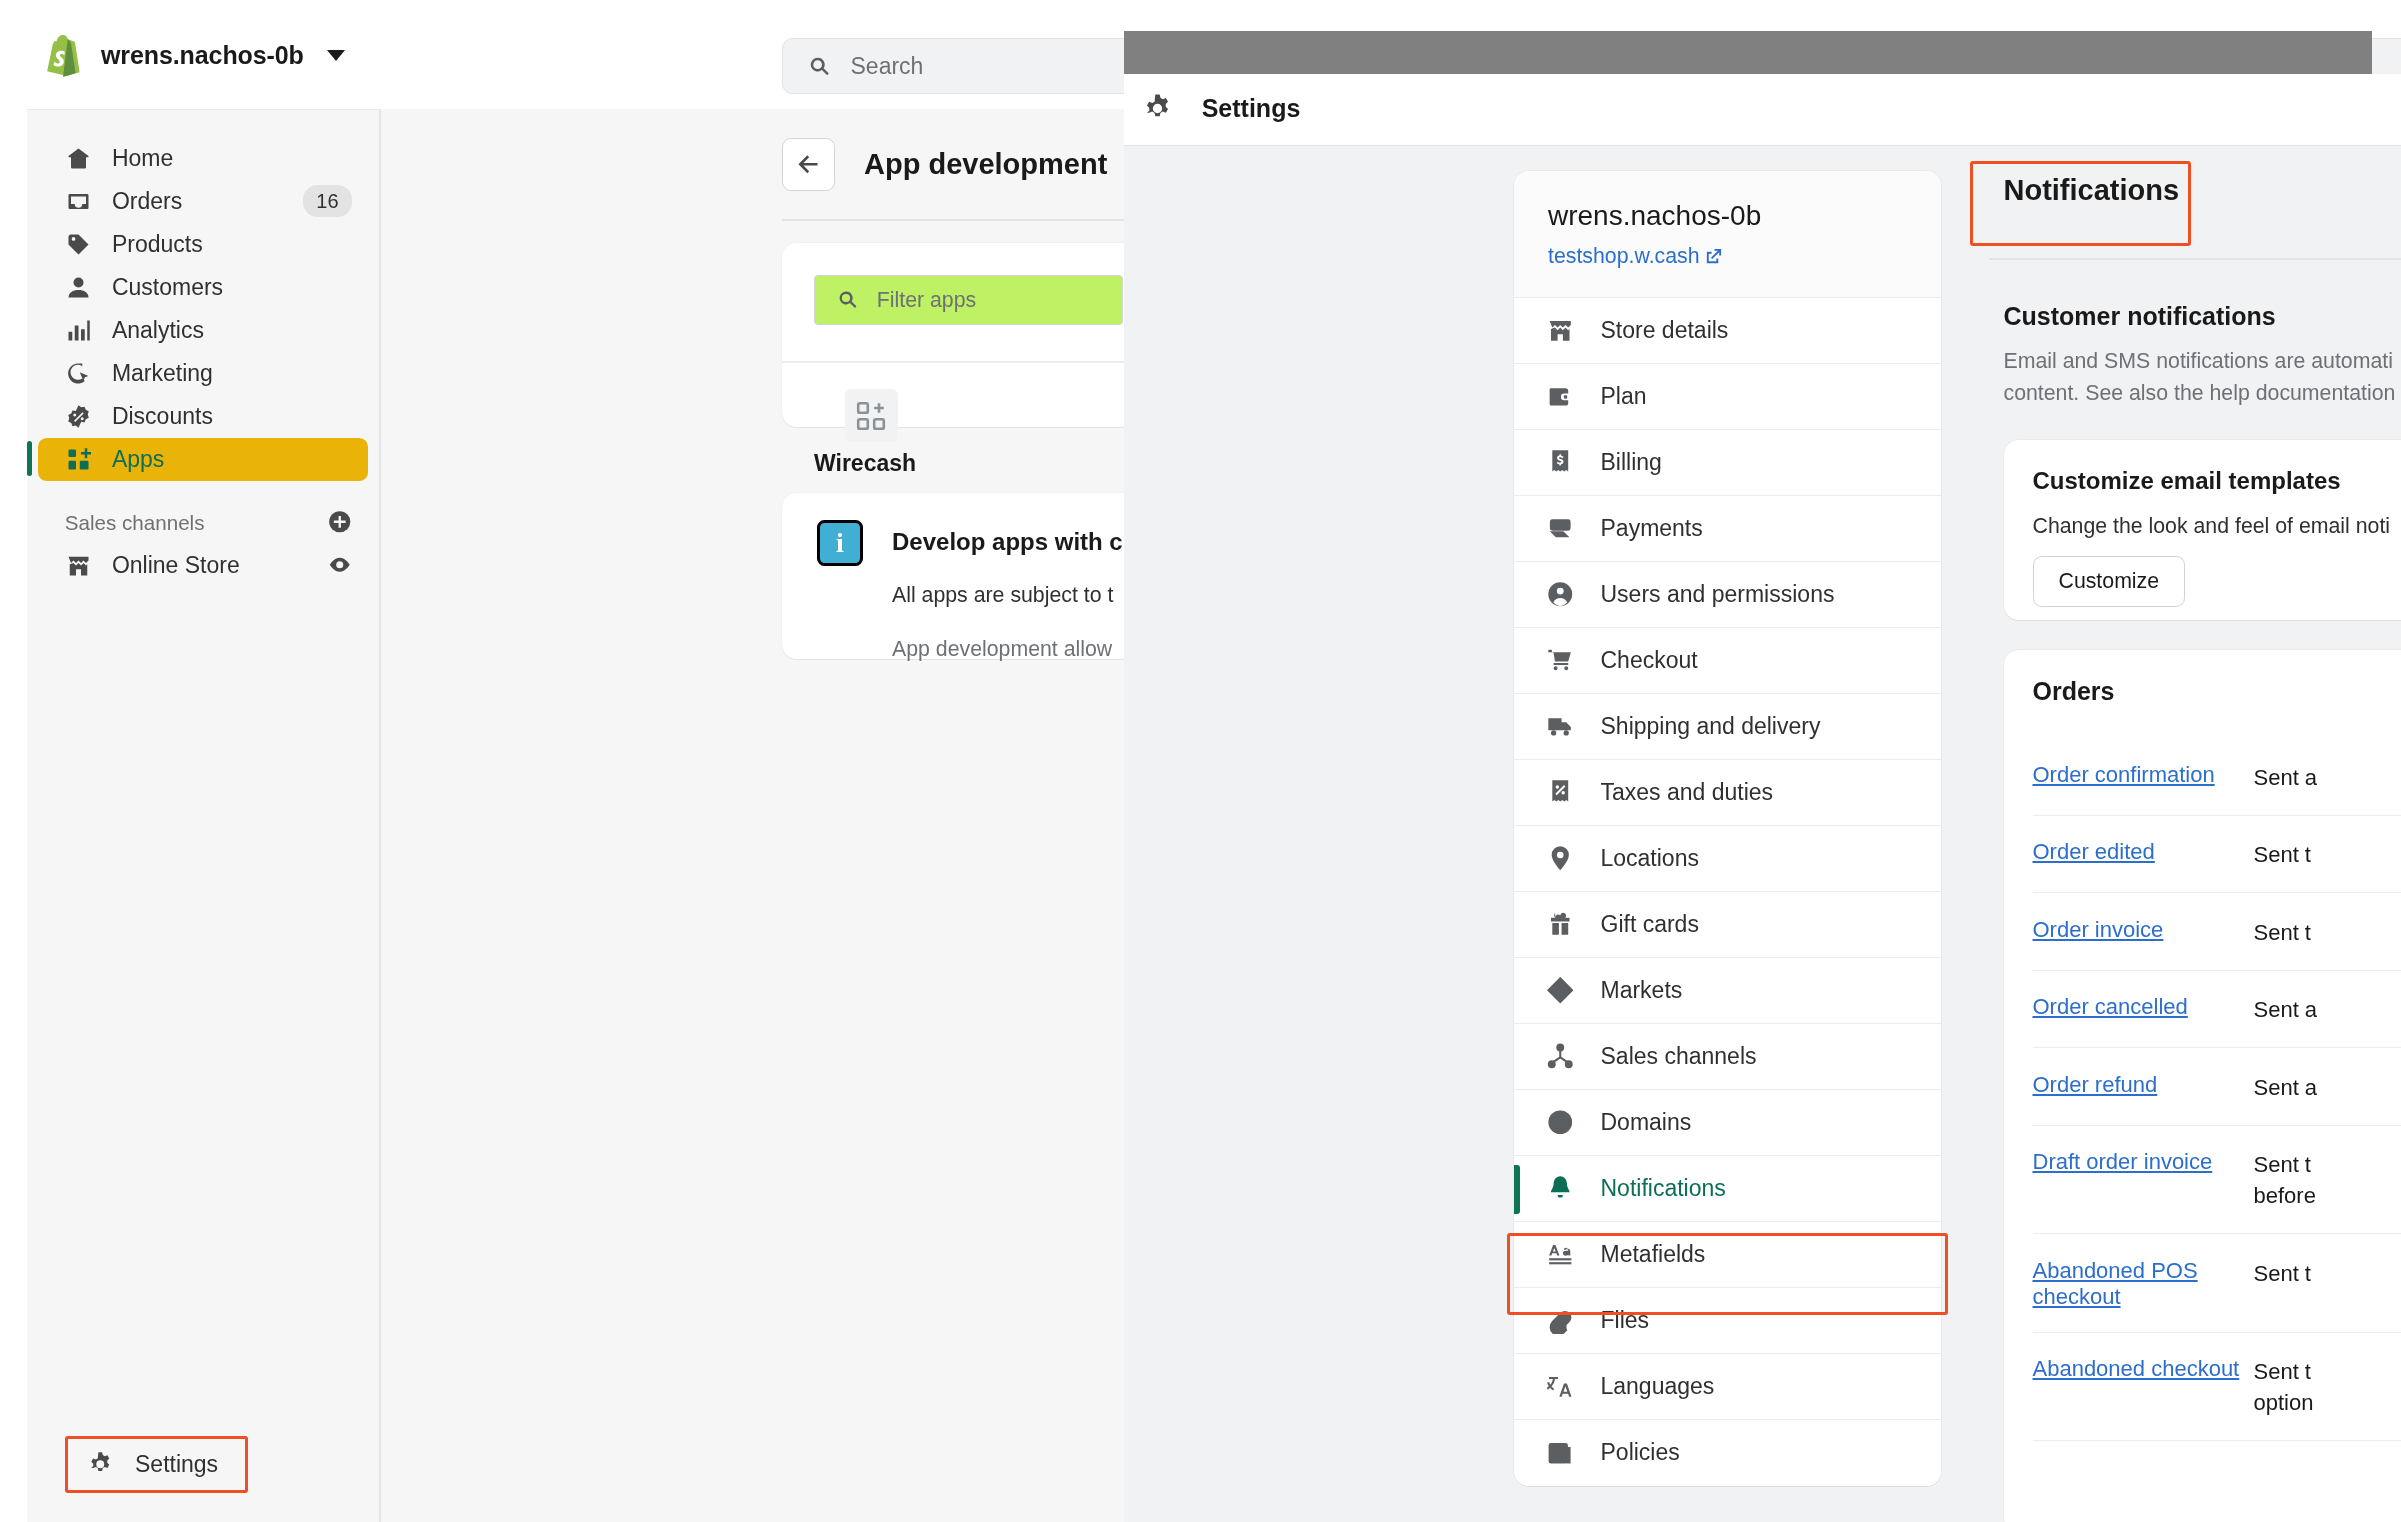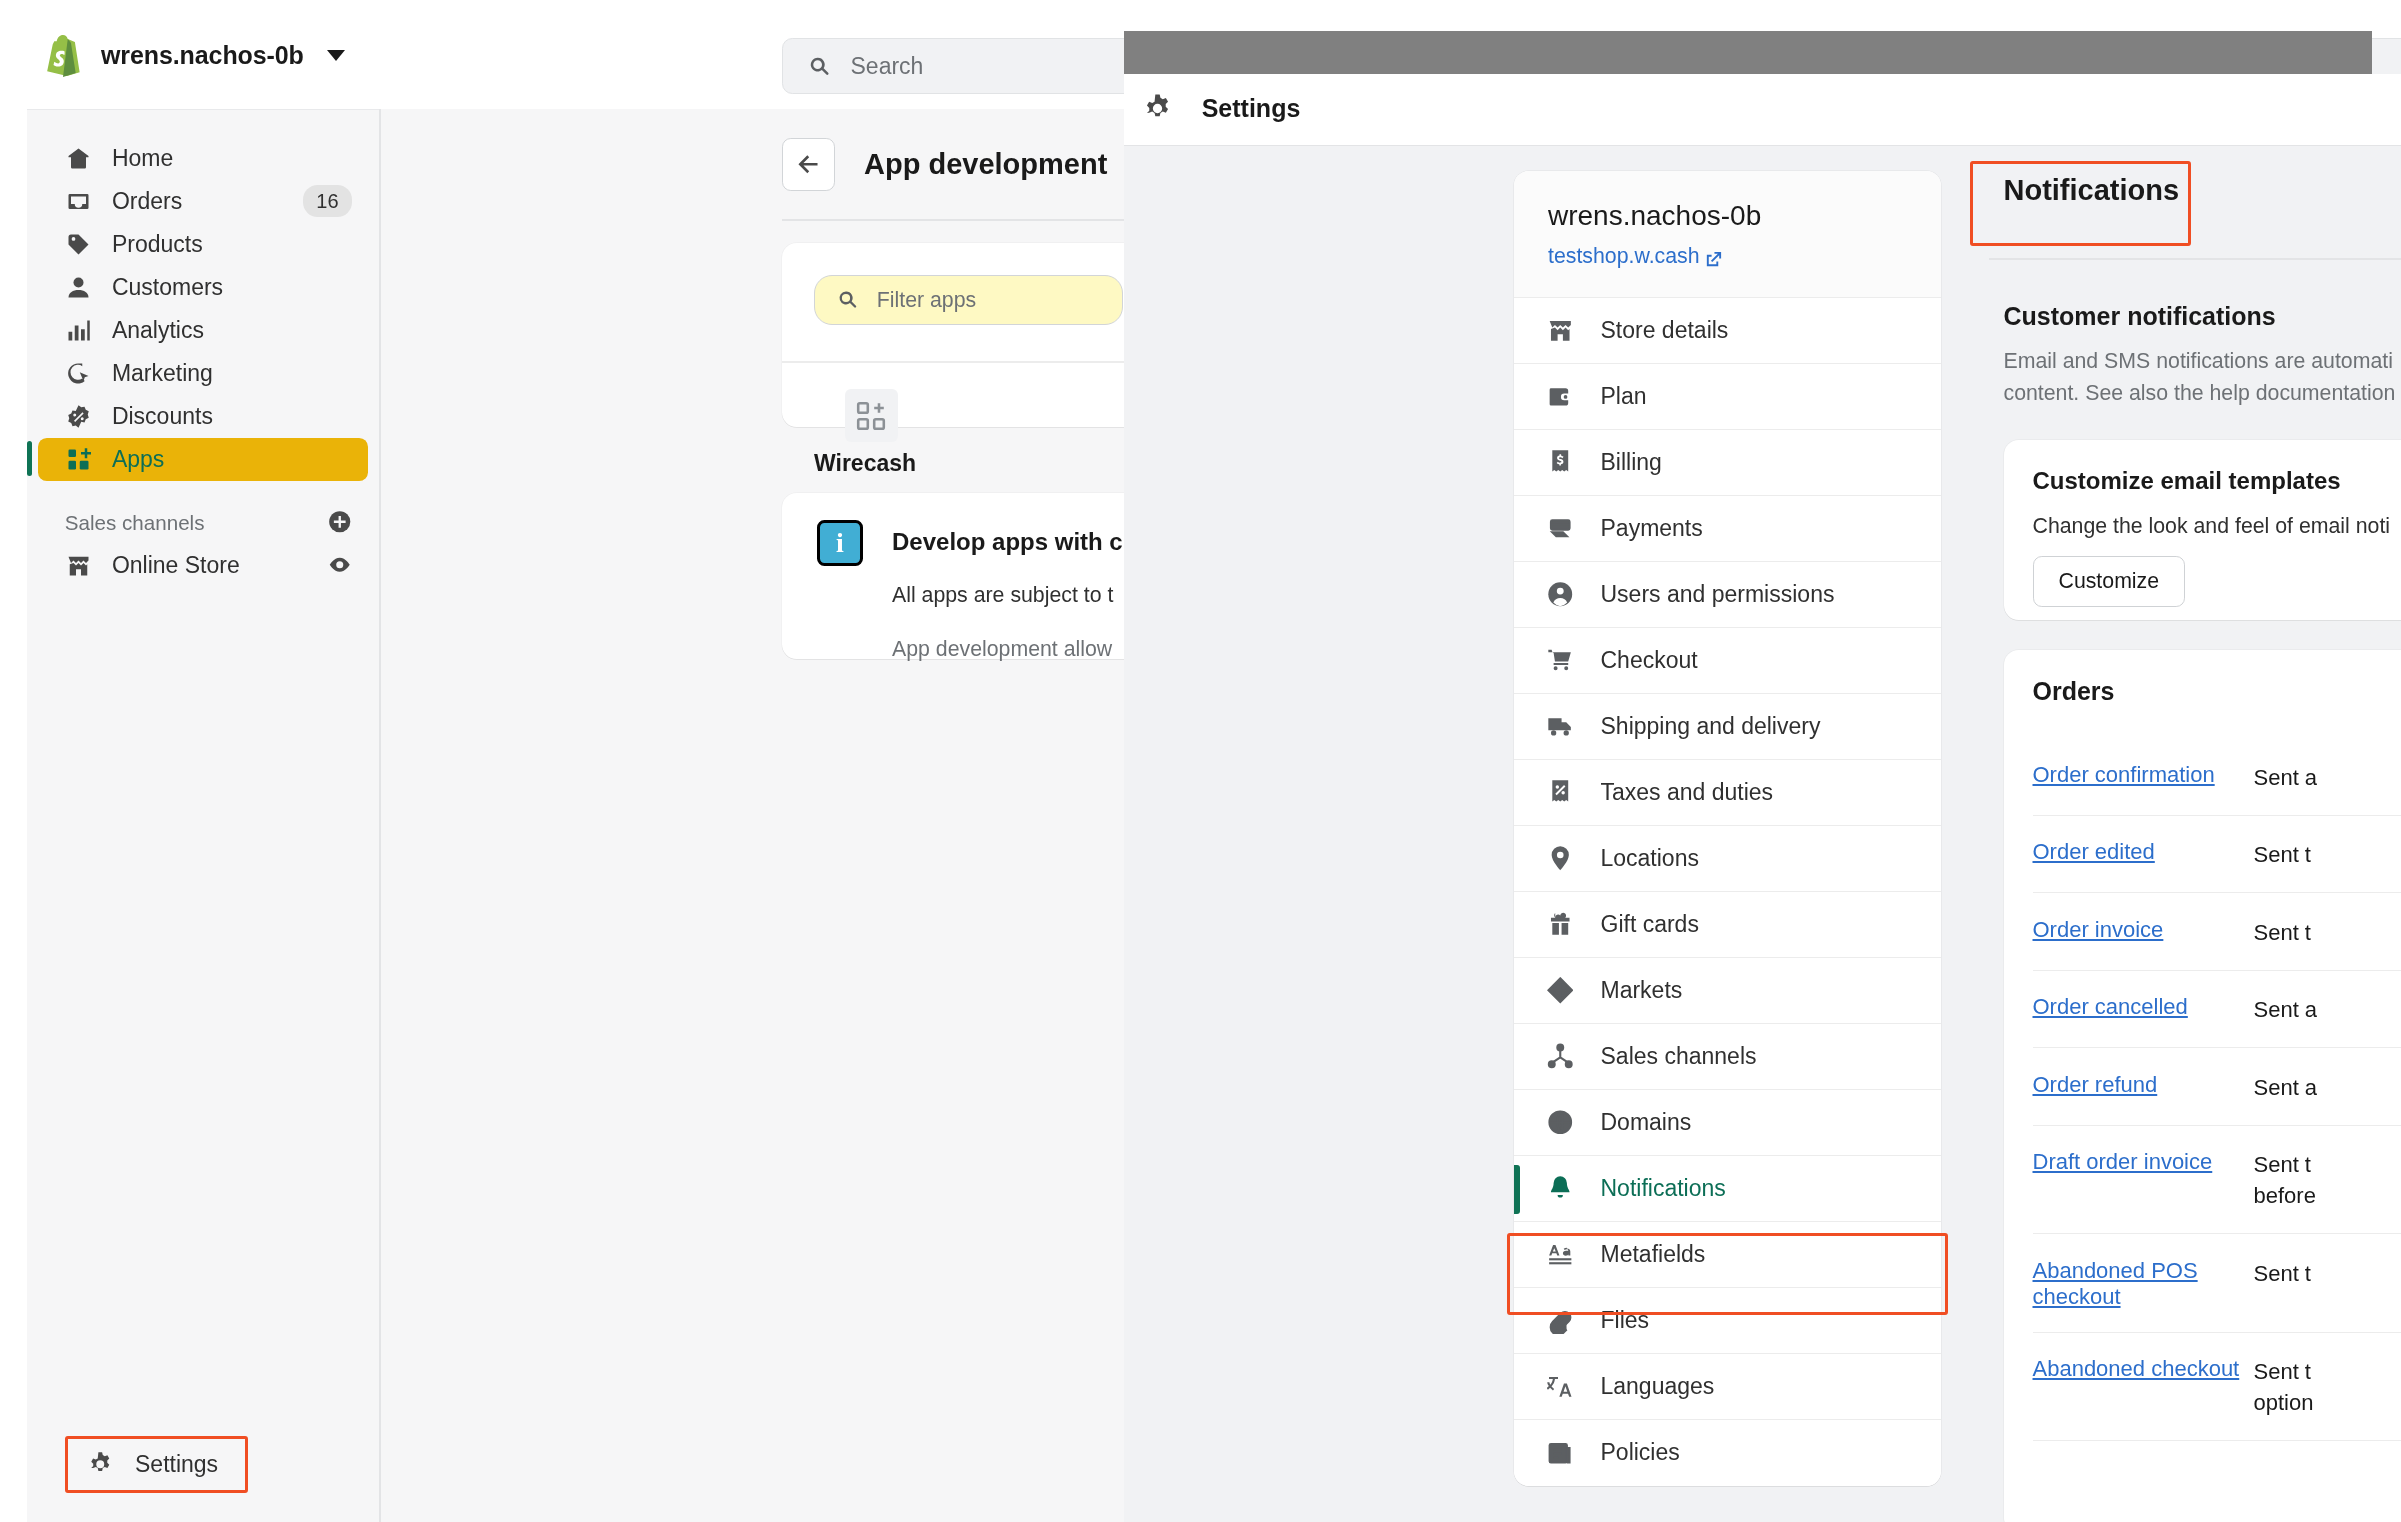--- a/index.html
+++ b/index.html
@@ -97,21 +97,21 @@
   .page-title { font-size: 29px; font-weight: bold; color: #1a1a1a; white-space: nowrap; }
   .page-rule { position: absolute; left: 782px; top: 219px; width: 383px; height: 1.5px; background: #e3e4e6; }
 
   .card {
     position: absolute; background: #ffffff; border-radius: 14.7px;
     box-shadow: 0 0.7px 0 rgba(0,0,0,0.07), 0 0 0 0.7px rgba(0,0,0,0.03);
   }
   .card.apps { left: 782px; top: 243px; width: 383px; height: 184px; }
   .filter-box {
     position: absolute; left: 32px; top: 32px; width: 309px; height: 50px;
-    border: 1.5px solid #d2d5d8; border-radius: 18px; background: #fef9c3;
+    border: 1.5px solid #d2d5d8; border-radius: 4px; background: #bef264;
     display: flex; align-items: center; padding-left: 20.6px; gap: 17.7px;
   }
   .filter-box .ph { font-size: 21.3px; color: #6d7175; }
   .card.apps .rule { position: absolute; left: 0; top: 118px; width: 383px; height: 1.5px; background: #ececec; }
   .app-row { position: absolute; left: 32px; top: 146px; display: flex; align-items: center; gap: 8px; flex-direction: column; }
   .app-thumb {
     width: 53px; height: 53px; background: #f1f2f4; border-radius: 5.9px;
     display: flex; align-items: center; justify-content: center;
   }
   .app-thumb svg { width: 32px; height: 32px; }
@@ -152,21 +152,21 @@
   
   .set-nav {
     position: absolute; left: 390px; top: 25px; width: 427px;
     background: #ffffff; border-radius: 14.7px; overflow: hidden;
     box-shadow: 0 0.7px 0 rgba(0,0,0,0.07), 0 0 0 0.7px rgba(0,0,0,0.05);
   }
   .set-shop {
     background: #fbfbfb; padding: 29px 34px 28px 34px; border-bottom: 1.5px solid #ececec;
   }
   .set-shop .nm { font-size: 28px; color: #1a1a1a; }
-  .set-shop .url { font-size: 21.3px; color: #2c6ecb; margin-top: 11.8px; display: flex; align-items: flex-end; gap: 4px; }
+  .set-shop .url { font-size: 21.3px; color: #2c6ecb; margin-top: 11.8px; display: flex; align-items: center; gap: 4px; }
   .set-shop .url svg { width: 19px; height: 19px; fill: #2c6ecb; }
   .set-row {
     display: flex; align-items: center; height: 66px; padding-left: 32px; gap: 26.5px;
     border-bottom: 1.5px solid #ececec; position: relative; background: #fff;
   }
   .set-row:last-child { border-bottom: none; }
   .set-row .ico { width: 28px; height: 28px; display: flex; align-items: center; justify-content: center; }
   .set-row .ico svg { width: 26.5px; height: 26.5px; fill: #5c5f62; }
   .set-row .lbl { font-size: 23px; color: #303030; }
   .set-row.active .lbl { color: #0c6e56; }

